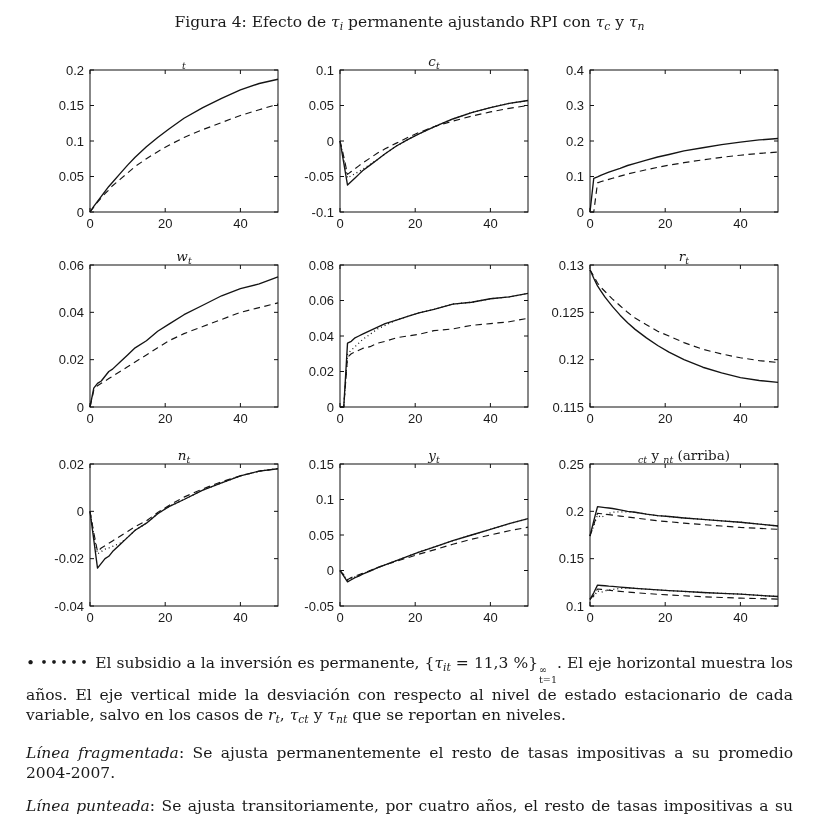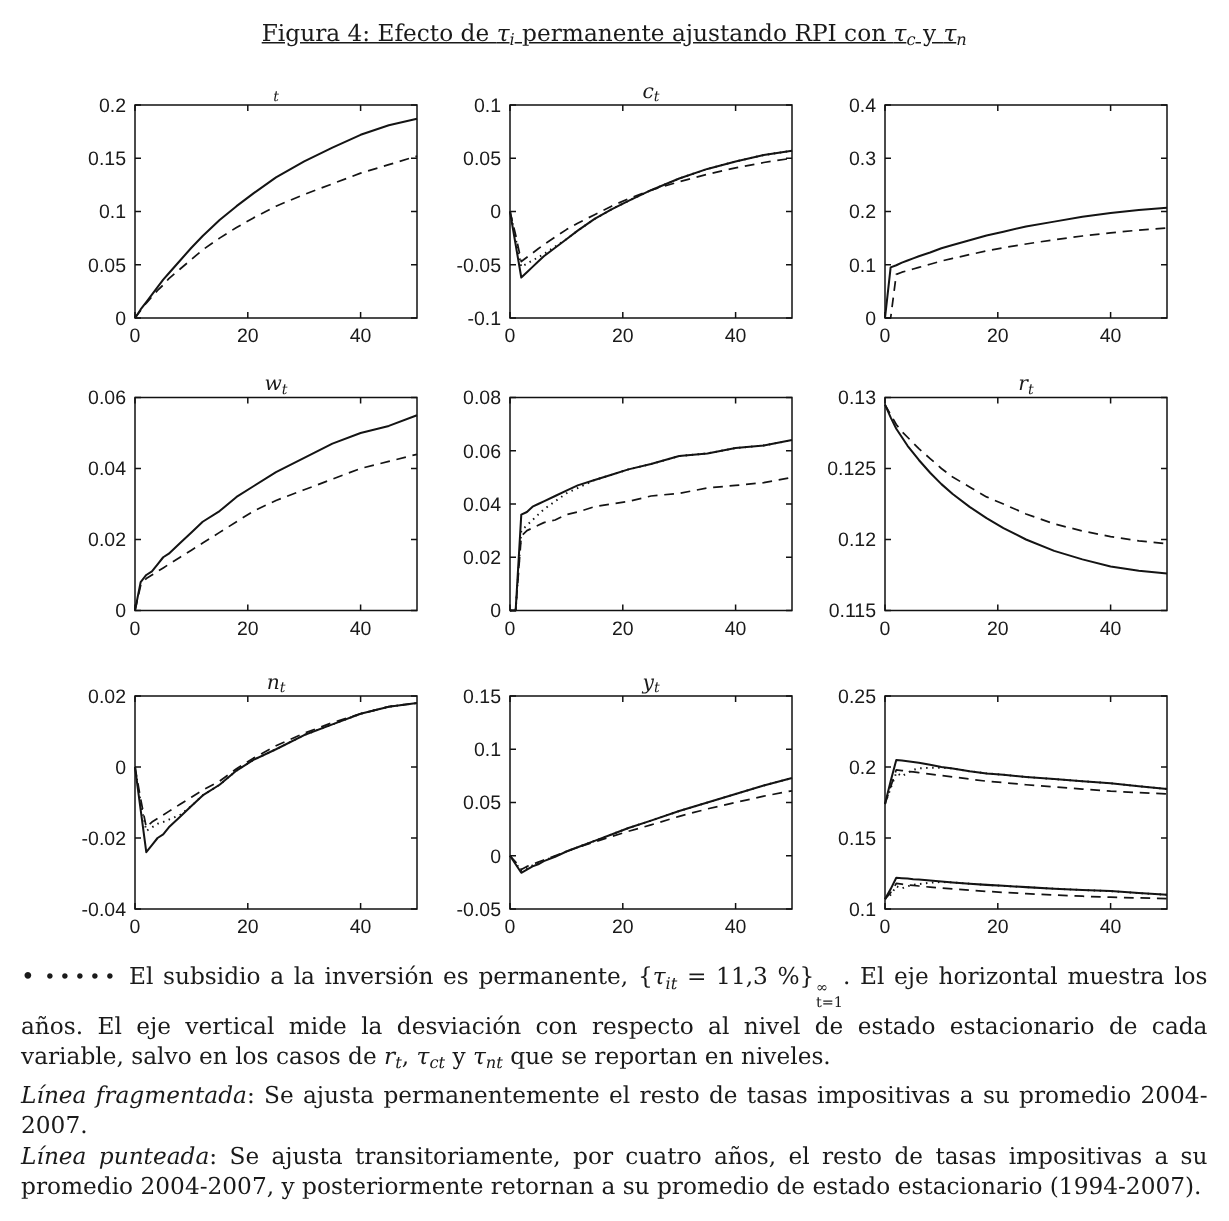--- a/index.html
+++ b/index.html
@@ -1,34 +1,34 @@
 <!DOCTYPE html>
 <html><head>
 <meta charset="utf-8">
 <style>
   html,body{margin:0;padding:0;background:#ffffff;}
   .page{position:relative;width:819px;height:814px;background:#ffffff;overflow:hidden;
         font-family:"Liberation Serif",serif;color:#1a1a1a;}
   .fig-title{position:absolute;top:13px;left:0;width:819px;text-align:center;
-             font-size:15.5px;font-family:"DejaVu Serif",serif;text-decoration:underline;}
+             font-size:15.5px;font-family:"DejaVu Serif",serif;}
   .plot-cell{position:absolute;width:250px;height:196px;}
   .c0{left:38px;} .c1{left:288px;} .c2{left:538px;}
   .r0{top:54px;} .r1{top:249px;} .r2{top:448px;}
   .plot-title{position:absolute;left:40px;top:0px;width:212px;text-align:center;
               font-size:13.5px;font-family:"DejaVu Serif",serif;line-height:15px;}
   .plot-svg{position:absolute;left:0;top:0;}
   .tick-label{font-family:"Liberation Sans",sans-serif;font-size:13px;fill:#1a1a1a;}
   .axis{fill:none;stroke:#111111;stroke-width:1;}
   .ln{fill:none;stroke:#141414;stroke-linejoin:round;}
   .ln.solid{stroke-width:1.35;}
   .ln.dashed{stroke-width:1.15;stroke-dasharray:6.5 4.5;}
   .ln.dotted{stroke-width:1.3;stroke-dasharray:1 3;}
   .caption{position:absolute;left:14px;top:641px;width:791px;font-size:15.5px;
            line-height:20.4px;text-align:justify;font-family:"DejaVu Serif",serif;}
-  .caption p{margin:0;}
+  .caption p{margin:12px;}
   .seg-i{font-style:italic;}
   .seg-sub{font-size:70%;font-style:italic;vertical-align:-0.28em;}
   .seg-mdots{letter-spacing:2.5px;font-size:82%;vertical-align:0.07em;}
   .stack{display:inline-flex;flex-direction:column;font-size:62%;line-height:1.05;
          vertical-align:-0.5em;margin-left:1px;text-align:left;}
   .stack .stk-sub{}
 </style>
 </head>
 <body>
 
@@ -279,20 +279,21 @@
         <text x="46" y="55.999999999999986" text-anchor="end" class="tick-label">0.1</text>
         <line x1="52" y1="16" x2="56" y2="16" class="axis"></line>
         <line x1="240" y1="16" x2="236" y2="16" class="axis"></line>
         <text x="46" y="20.5" text-anchor="end" class="tick-label">0.15</text>
         <polyline points="52.00,122.50 55.76,127.47 59.52,132.44 63.28,130.66 67.04,128.89 70.80,127.47 74.56,125.69 82.08,122.85 89.60,119.66 97.12,116.82 108.40,112.56 119.68,108.30 130.96,104.04 146.00,99.07 164.80,92.68 183.60,87.00 202.40,81.32 221.20,75.64 240.00,70.67" class="ln dotted"></polyline>
         <polyline points="52.00,122.50 55.76,126.76 59.52,131.73 63.28,129.60 67.04,128.18 70.80,126.76 74.56,125.34 82.08,122.50 89.60,119.66 97.12,116.82 108.40,113.27 119.68,109.72 130.96,106.17 146.00,101.91 164.80,96.23 183.60,91.26 202.40,87.00 221.20,82.74 240.00,79.19" class="ln dashed"></polyline>
         <polyline points="52.00,122.50 55.76,128.18 59.52,133.86 63.28,131.73 67.04,129.60 70.80,128.18 74.56,126.05 82.08,123.21 89.60,119.66 97.12,116.82 108.40,112.56 119.68,108.30 130.96,104.04 146.00,99.07 164.80,92.68 183.60,87.00 202.40,81.32 221.20,75.64 240.00,70.67" class="ln solid"></polyline>
       </svg>
     </div>
   <div class="plot-cell r2 c2">
+    <div class="plot-title"><span class="seg-sub">ct</span><span> y </span><span class="seg-sub">nt</span><span> (arriba)</span></div>
   <svg width="250" height="196" viewBox="0 0 250 196" class="plot-svg">
         <rect x="52" y="16" width="188" height="142" class="axis"></rect>
         <line x1="52" y1="158" x2="52" y2="154" class="axis"></line>
         <line x1="52" y1="16" x2="52" y2="20" class="axis"></line>
         <text x="52" y="174" text-anchor="middle" class="tick-label">0</text>
         <line x1="127.2" y1="158" x2="127.2" y2="154" class="axis"></line>
         <line x1="127.2" y1="16" x2="127.2" y2="20" class="axis"></line>
         <text x="127.2" y="174" text-anchor="middle" class="tick-label">20</text>
         <line x1="202.4" y1="158" x2="202.4" y2="154" class="axis"></line>
         <line x1="202.4" y1="16" x2="202.4" y2="20" class="axis"></line>

